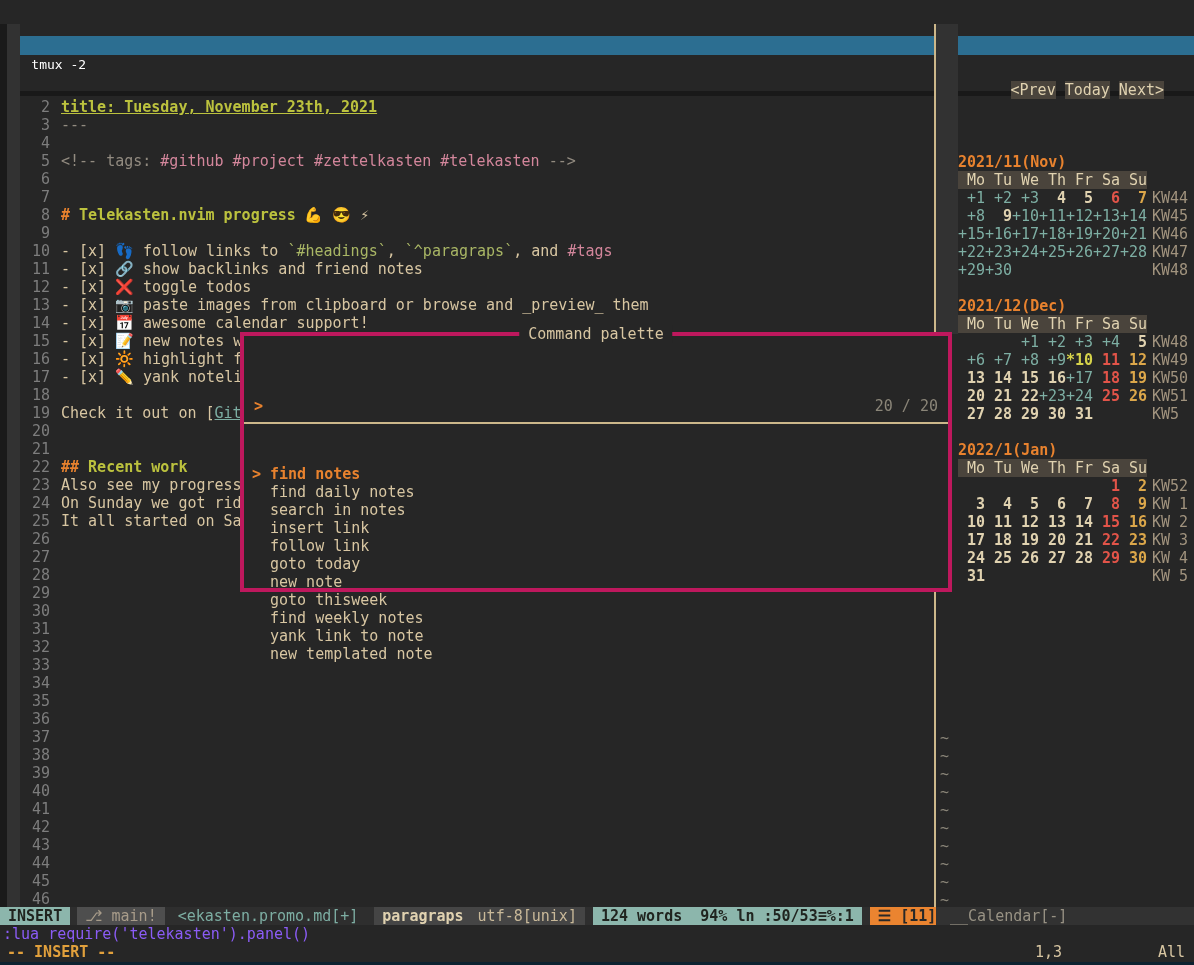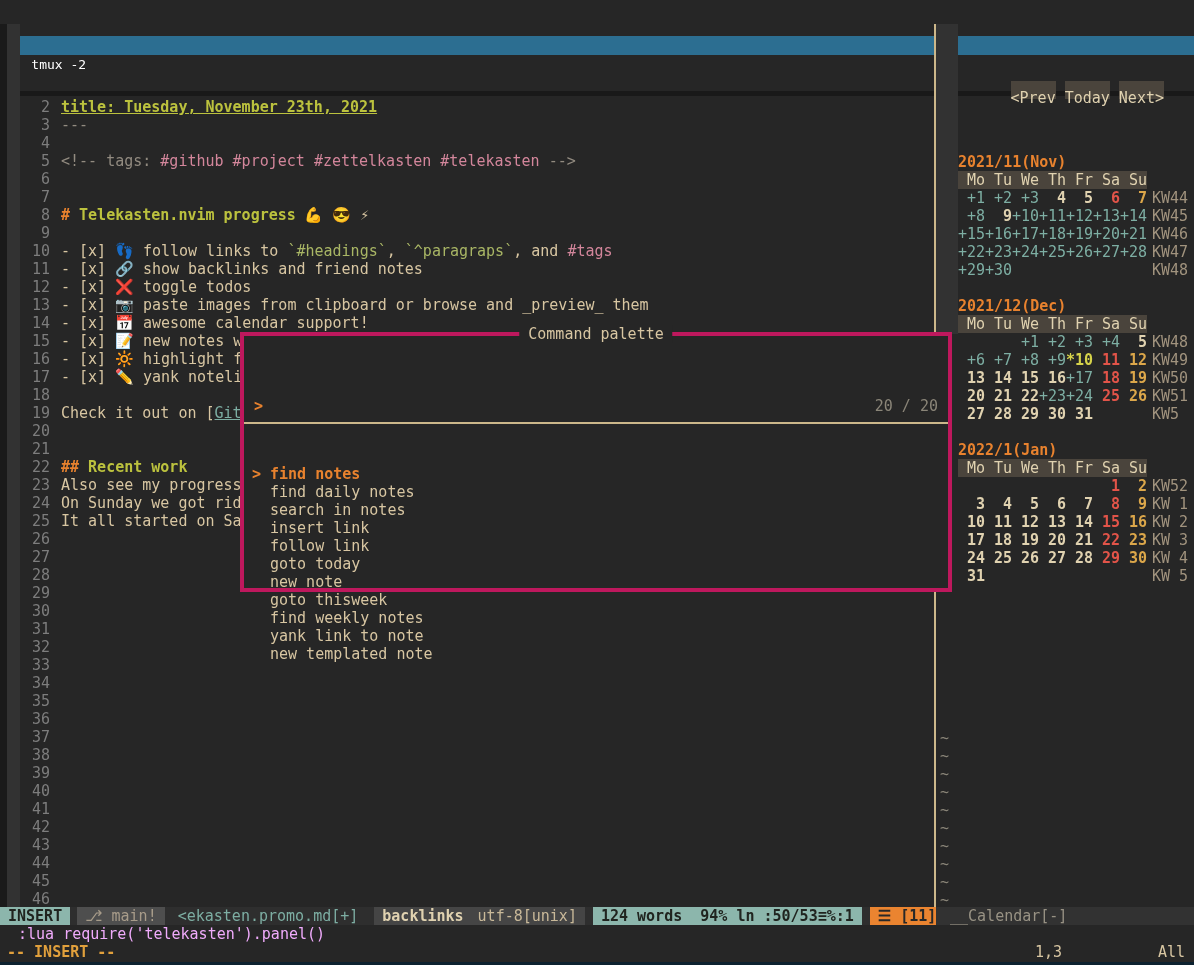--- a/index.html
+++ b/index.html
@@ -31,21 +31,21 @@
   .sg-link{ color:#7daea3; text-decoration:underline; }
   .sg-hl  { color:#cf2020; background:#f0e00d; font-weight:bold; }
   .sg-em  { color:#d8c6a2; }
   
   .vsep { position:absolute; top:0; left:934px; width:2px; height:883px; background:#ccb78a; }
   
   .calendar { position:absolute; top:0; left:936px; width:258px; height:883px; overflow:hidden; padding-top:3px; }
   .cal-colstrip { position:absolute; top:0; left:0; width:22px; height:310px; background:#323232; }
   .cal-row { height:18px; position:relative; padding-left:22px; }
   .cal-nav { display:flex; gap:9px; justify-content:flex-end; padding-right:30px; }
-  .nav-chip { background:#4a443c; color:#e0d2b0; padding:8px 0; }
+  .nav-chip { background:#4a443c; color:#e0d2b0; padding:0 0; }
   .cal-title { color:#e8822e; text-align:left; padding-right:44px; font-weight:bold; }
   .cal-week { display:flex; }
   .cal-cell { width:27px; text-align:right; flex:none; }
   .cal-hdr-wrap { display:inline-flex; background:#4a443c; }
   .hdr-cell { color:#e0d2b0; }
   .cal-kw { margin-left:5px; color:#a1937e; }
   .c-t  { color:#7daea3; }
   .c-p  { color:#e0d2b0; font-weight:bold; }
   .c-sa { color:#e25449; font-weight:bold; }
   .c-su { color:#dca74a; font-weight:bold; }
@@ -72,21 +72,21 @@
   .seg-git   { background:#4e4e4e; color:#a89c8a; margin-right:9px; }
   .seg-file  { color:#7daea3; padding:0 4px; }
   .seg-ftenc { background:#454545; margin-left:12px; }
   .seg-ft    { color:#e0d2b0; font-weight:bold; }
   .seg-enc   { color:#c9b999; margin-left:14px; }
   .seg-words { background:#8cb6ac; color:#20241f; margin-left:8px; font-weight:bold; }
   .seg-buf   { background:#ea8430; color:#282828; margin-left:8px; font-weight:bold; }
   .seg-cal   { position:absolute; right:0; top:0; width:258px; height:18px; background:#323232;
                color:#989284; padding-left:14px; line-height:18px; }
   
-  .cmdline { position:absolute; top:925px; left:0; width:970px; height:18px; padding-left:18px; color:#f0abfc; }
+  .cmdline { position:absolute; top:925px; left:0; width:970px; height:18px; padding-left:3px; color:#8b5cf6; }
   .lastline { position:absolute; top:943px; left:0; width:1194px; height:19px; }
   .mode-msg { position:absolute; left:7px; top:0; color:#e1a03c; font-weight:bold; }
   .ruler-pos { position:absolute; left:1035px; top:0; color:#d8c6a2; }
   .ruler-scroll { position:absolute; left:1158px; top:0; color:#d8c6a2; }
   .bottom-strip { position:absolute; top:962px; left:0; width:1194px; height:3px; background:#0d2230; }
 </style>
 </head>
 <body>
 
 <div class="screen">
@@ -126,21 +126,21 @@
       </div>
       <div class="popup-list" id="pal-list"><div class="pal-item selected"><span class="sel-pfx">&gt;</span><span>find notes</span></div><div class="pal-item"><span class="sel-pfx"></span><span>find daily notes</span></div><div class="pal-item"><span class="sel-pfx"></span><span>search in notes</span></div><div class="pal-item"><span class="sel-pfx"></span><span>insert link</span></div><div class="pal-item"><span class="sel-pfx"></span><span>follow link</span></div><div class="pal-item"><span class="sel-pfx"></span><span>goto today</span></div><div class="pal-item"><span class="sel-pfx"></span><span>new note</span></div><div class="pal-item"><span class="sel-pfx"></span><span>goto thisweek</span></div><div class="pal-item"><span class="sel-pfx"></span><span>find weekly notes</span></div><div class="pal-item"><span class="sel-pfx"></span><span>yank link to note</span></div><div class="pal-item"><span class="sel-pfx"></span><span>new templated note</span></div></div>
     </div>
   </div>
 
   
   <div class="statusline">
     <span class="seg seg-mode">INSERT</span>
     <span class="seg seg-git"><span>⎇</span> <span>main!</span></span>
     <span class="seg seg-file">&lt;ekasten.promo.md[+]</span>
-    <span class="seg seg-ftenc"><span class="seg-ft">backlinks</span><span class="seg-enc">utf-8[unix]</span></span>
+    <span class="seg seg-ftenc"><span class="seg-ft">paragraps</span><span class="seg-enc">utf-8[unix]</span></span>
     <span class="seg seg-words">124 words  94% ln :50/53≡%:1</span>
     <span class="seg seg-buf"><span>☰</span> <span>[11]tra…</span></span>
     <span class="seg-cal">__Calendar[-]</span>
   </div>
 
   
   <div class="cmdline">:lua require('telekasten').panel()</div>
 
   
   <div class="lastline">

